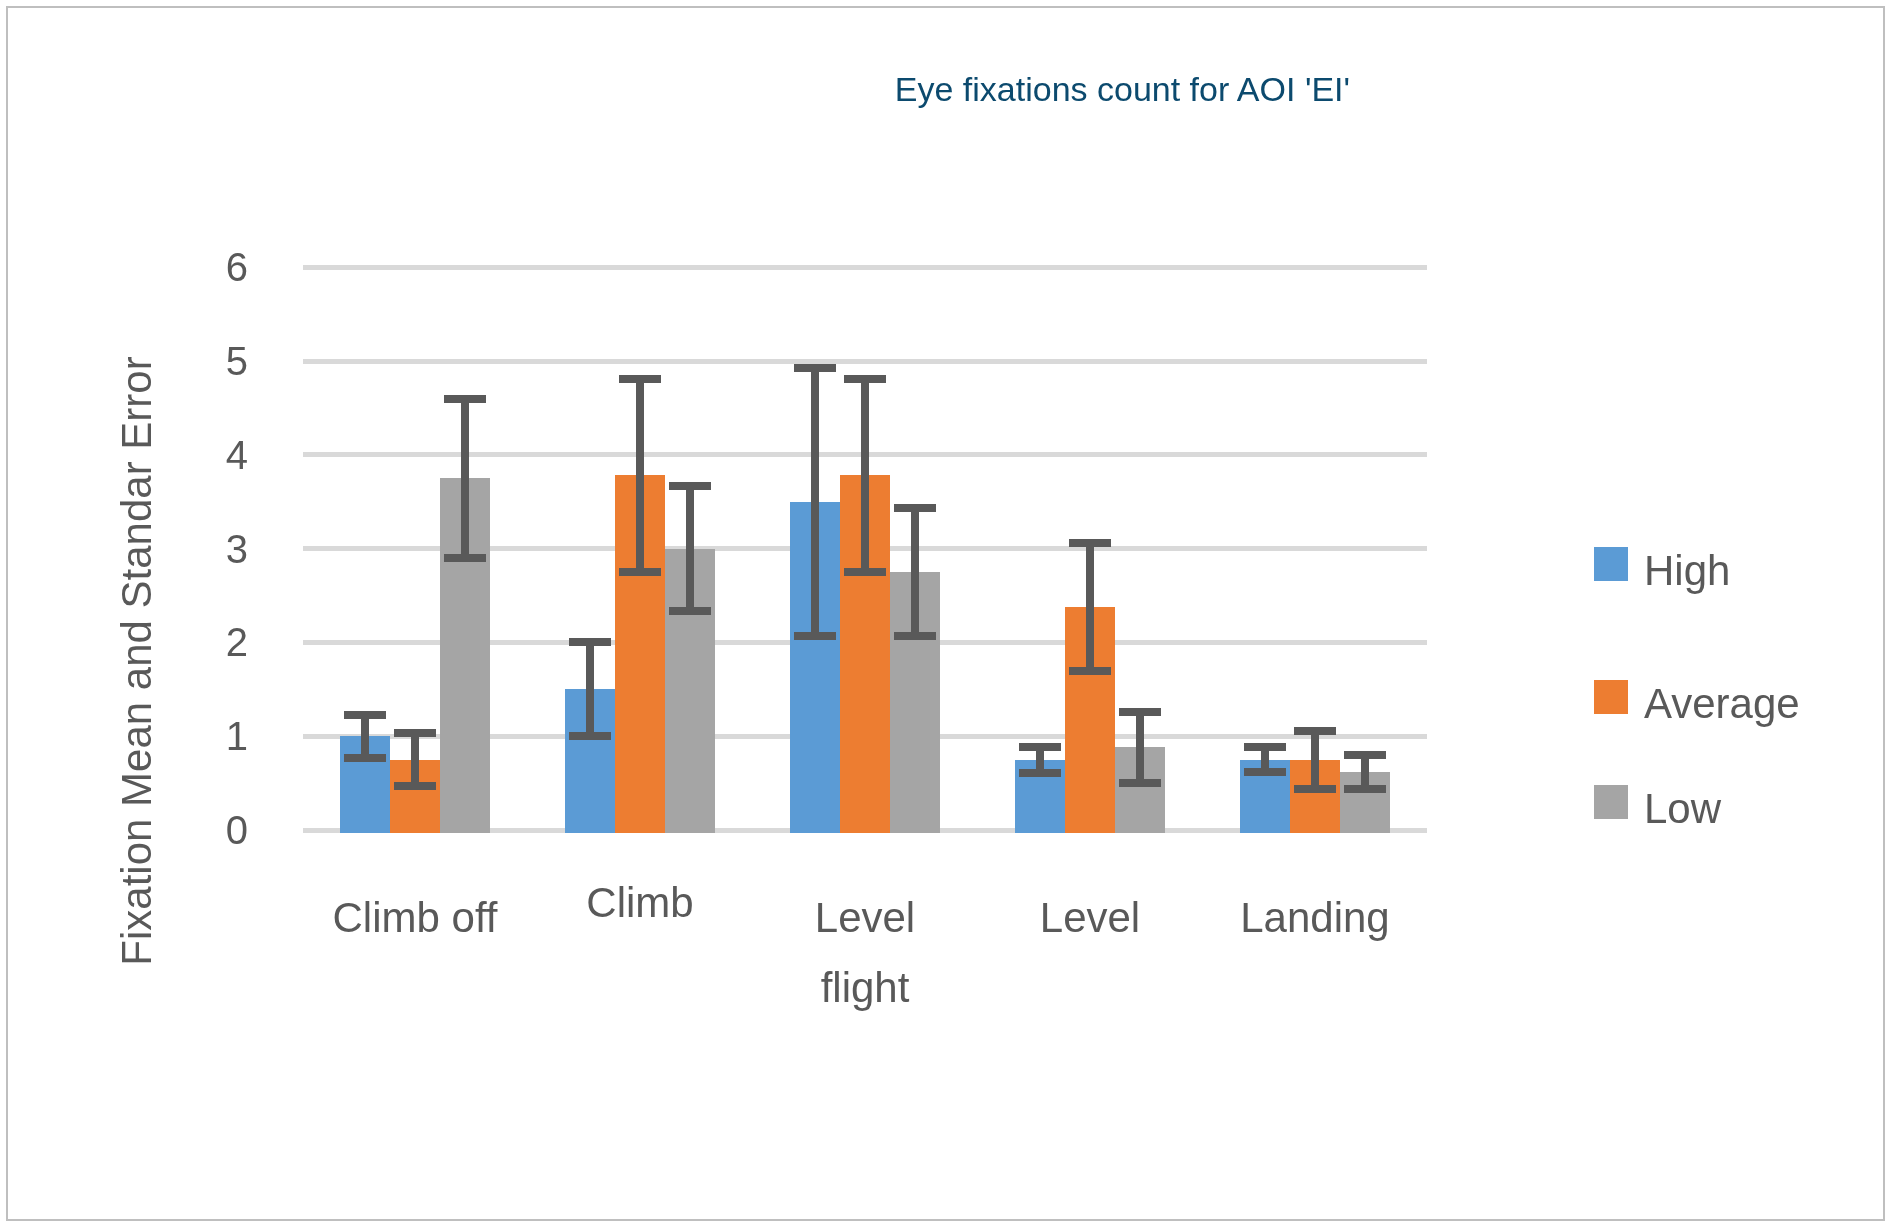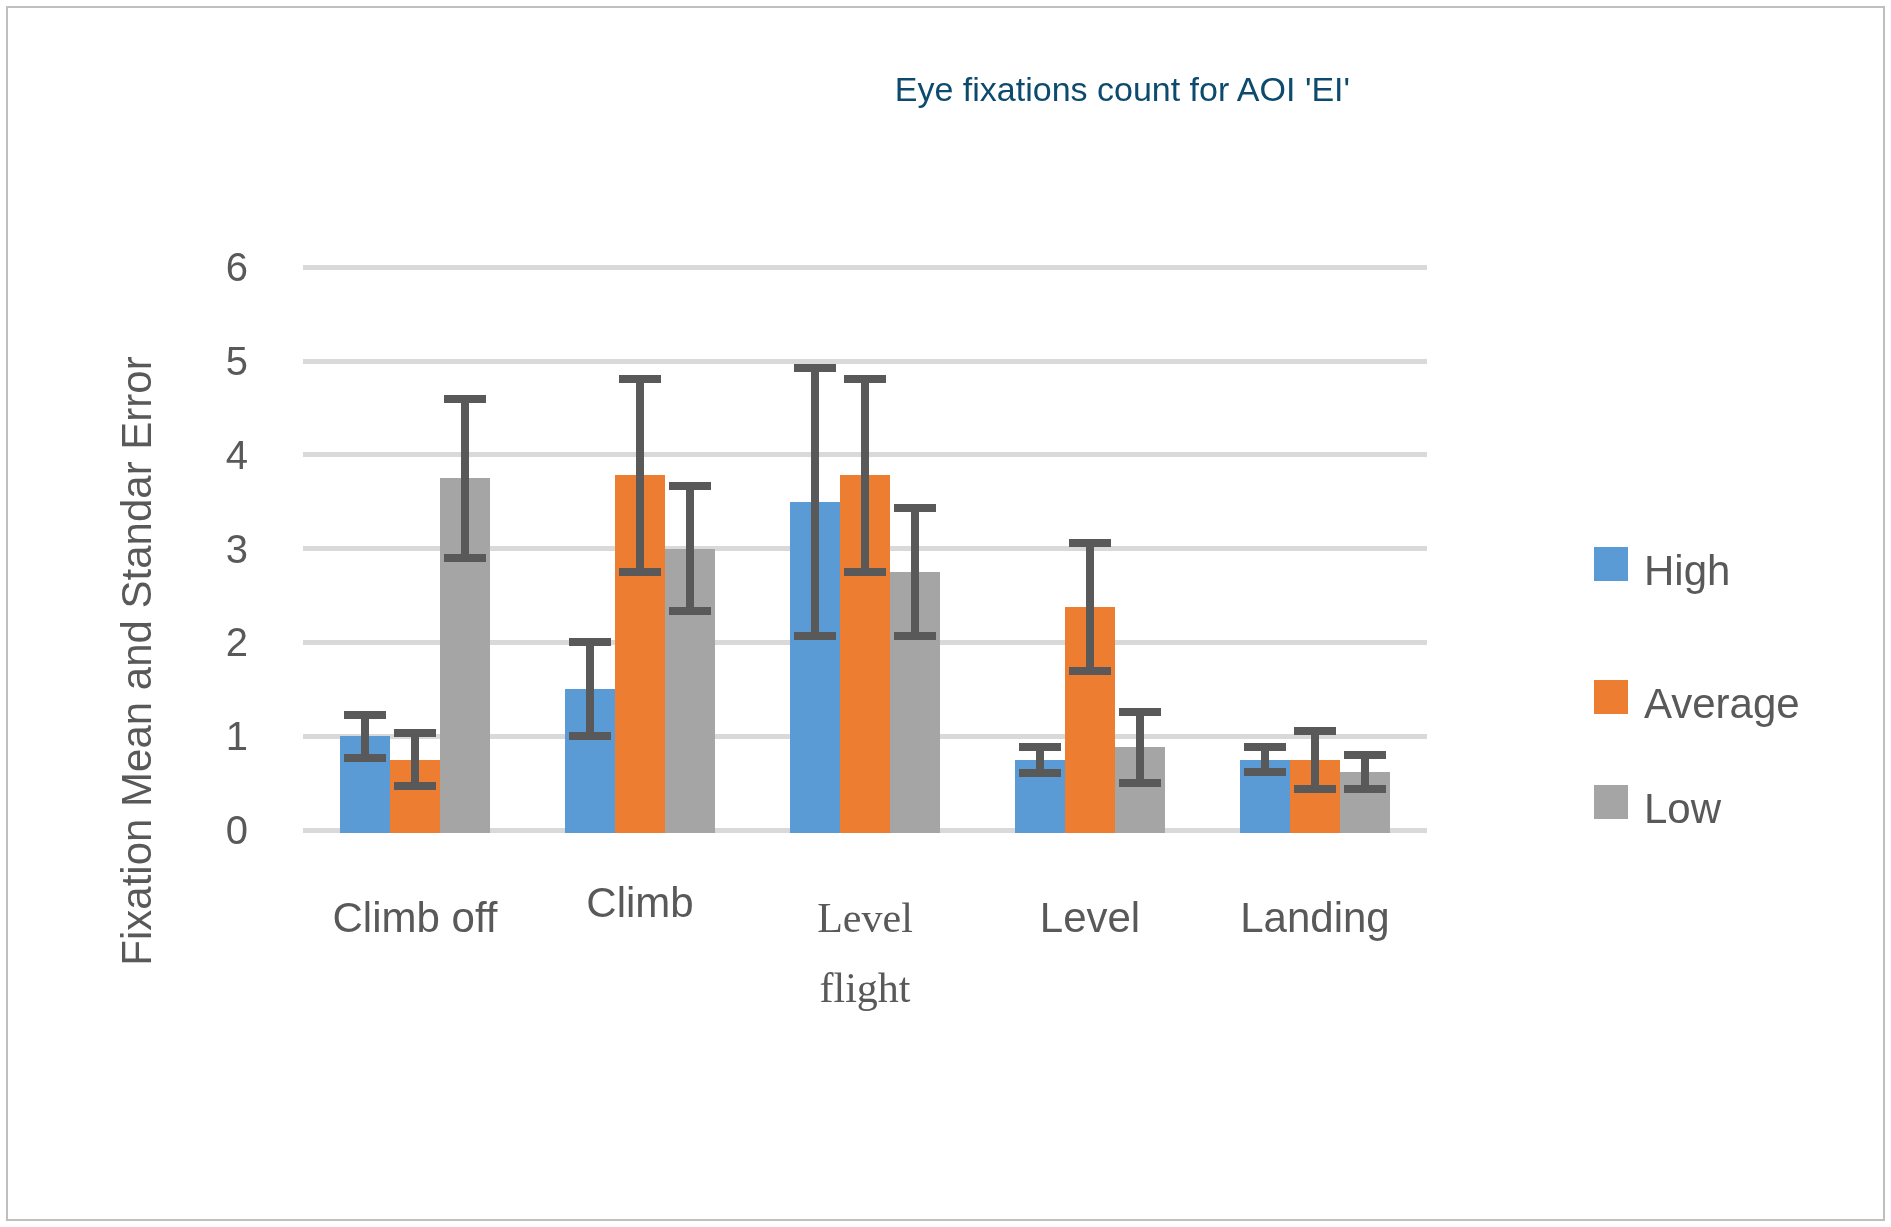--- a/index.html
+++ b/index.html
@@ -127,21 +127,21 @@
       <div class="eb" style="left: 894px; top: 504px; width: 42px; height: 8px; z-index: 4;"></div>
       <div class="eb" style="left: 894px; top: 632px; width: 42px; height: 8px; z-index: 4;"></div>
       <div class="eb" style="left: 1136px; top: 712px; width: 8px; height: 71px; z-index: 4;"></div>
       <div class="eb" style="left: 1119px; top: 708px; width: 42px; height: 8px; z-index: 4;"></div>
       <div class="eb" style="left: 1119px; top: 779px; width: 42px; height: 8px; z-index: 4;"></div>
       <div class="eb" style="left: 1361px; top: 755px; width: 8px; height: 34px; z-index: 4;"></div>
       <div class="eb" style="left: 1344px; top: 751px; width: 42px; height: 8px; z-index: 4;"></div>
       <div class="eb" style="left: 1344px; top: 785px; width: 42px; height: 8px; z-index: 4;"></div>
       <div class="x-cat" style="left: 320px; top: 883px; z-index: 2;">Climb off</div>
       <div class="x-cat" style="left: 545px; top: 868px; z-index: 2;">Climb</div>
-      <div class="x-cat" style="left: 770px; top: 883px; z-index: 2; font-family: Liberation Serif, serif;">Level flight</div>
+      <div class="x-cat" style="left: 770px; top: 883px; z-index: 2;">Level flight</div>
       <div class="x-cat" style="left: 995px; top: 883px; z-index: 2;">Level</div>
       <div class="x-cat" style="left: 1220px; top: 883px; z-index: 2;">Landing</div>
     </div>
   <div id="legend">
       <div class="legend-item" style="left: 1552px; top: 547px;">
         <div class="legend-swatch" style="background: rgb(91, 155, 213);"></div>
         <div class="legend-label">High</div>
       </div>
       <div class="legend-item" style="left: 1552px; top: 667px; margin-top: 13px;">
         <div class="legend-swatch" style="background: rgb(237, 125, 49);"></div>

